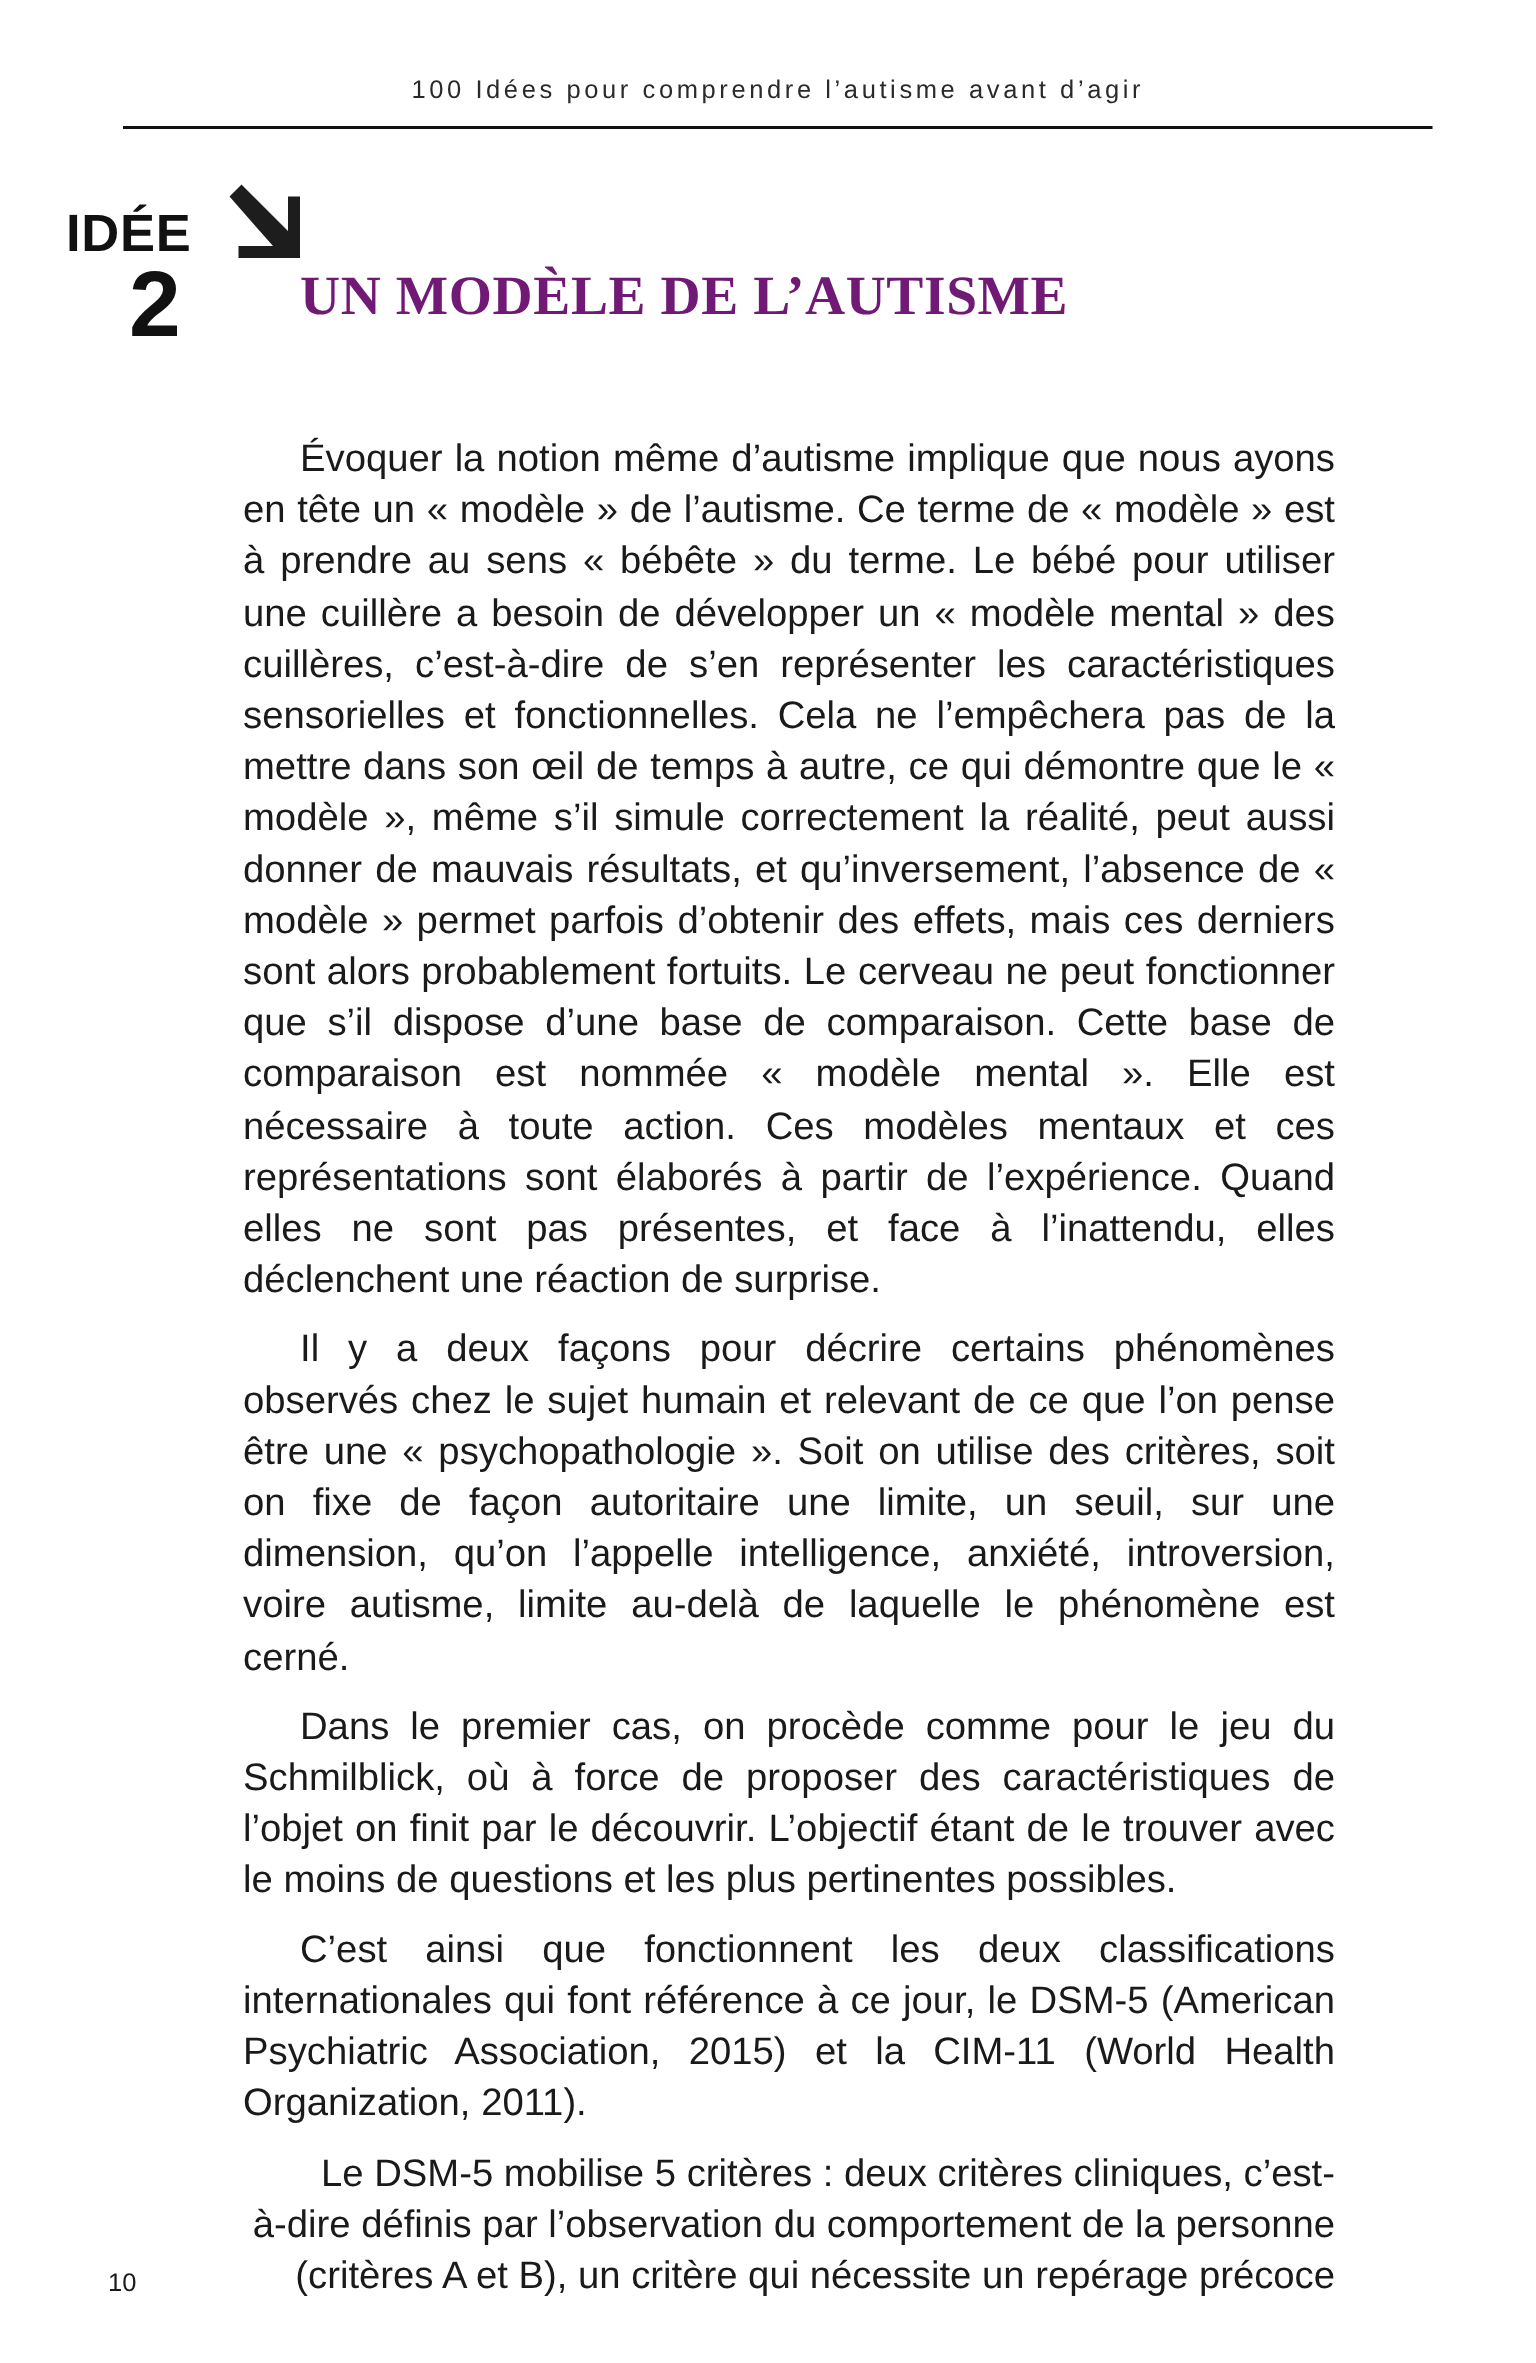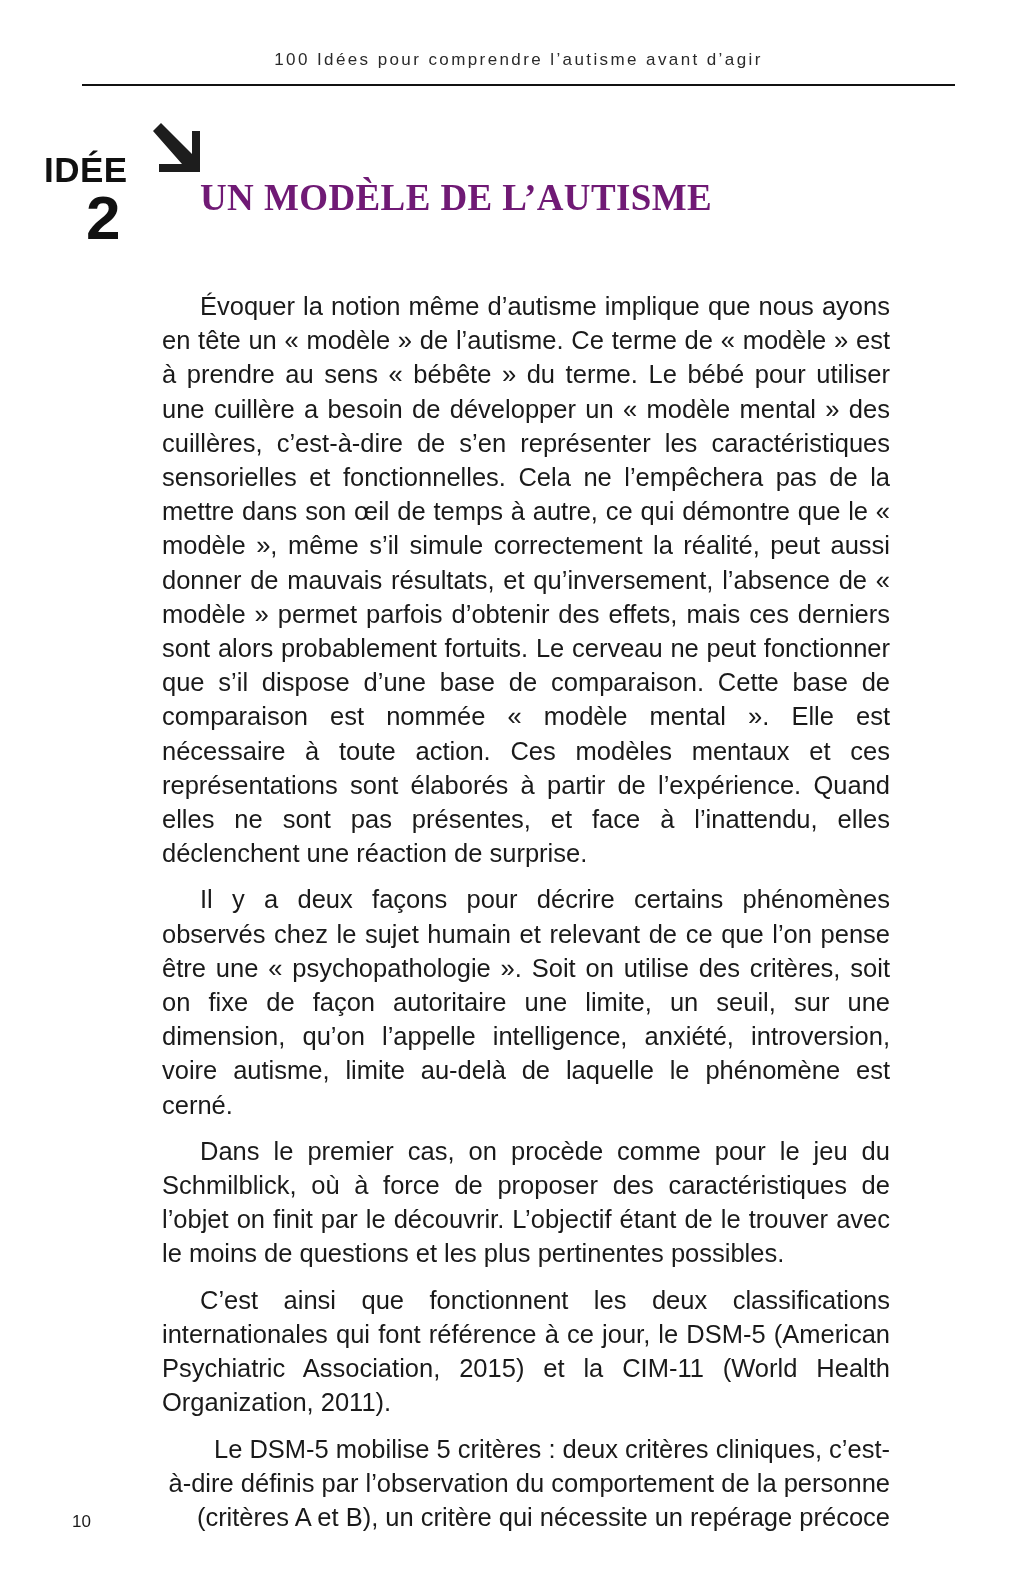--- a/index.html
+++ b/index.html
@@ -52,21 +52,20 @@
     text-align: left;
   }
 
   .idea-word {
     font-size: 35px;
     font-weight: 700;
     letter-spacing: 0.5px;
     line-height: 1;
     color: #111111;
     display: block;
-    margin-top: 14px;
   }
 
   .idea-number {
     font-size: 62px;
     font-weight: 700;
     line-height: 0.92;
     color: #111111;
     display: block;
     margin-left: 42px;
     margin-top: 2px;

